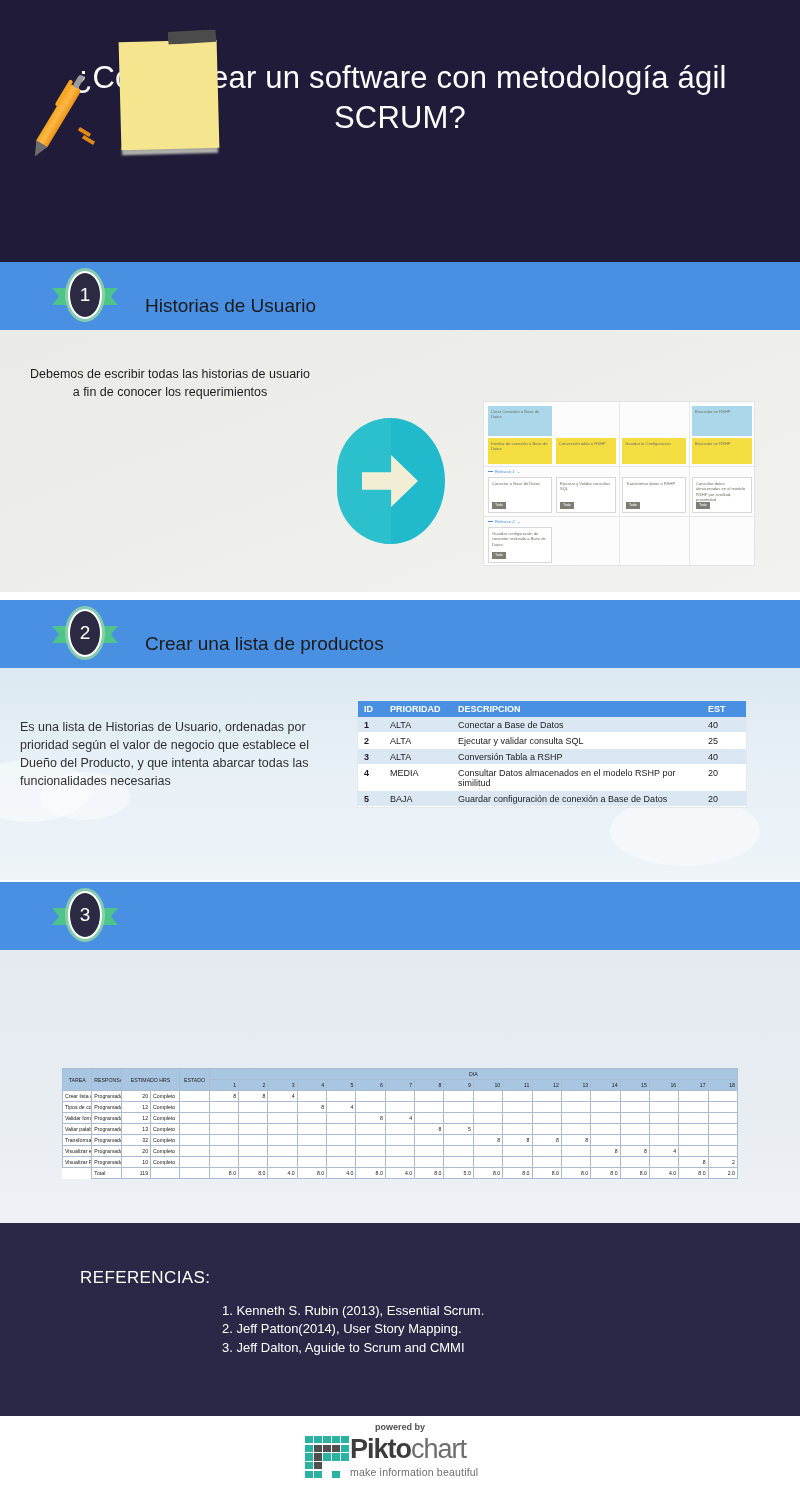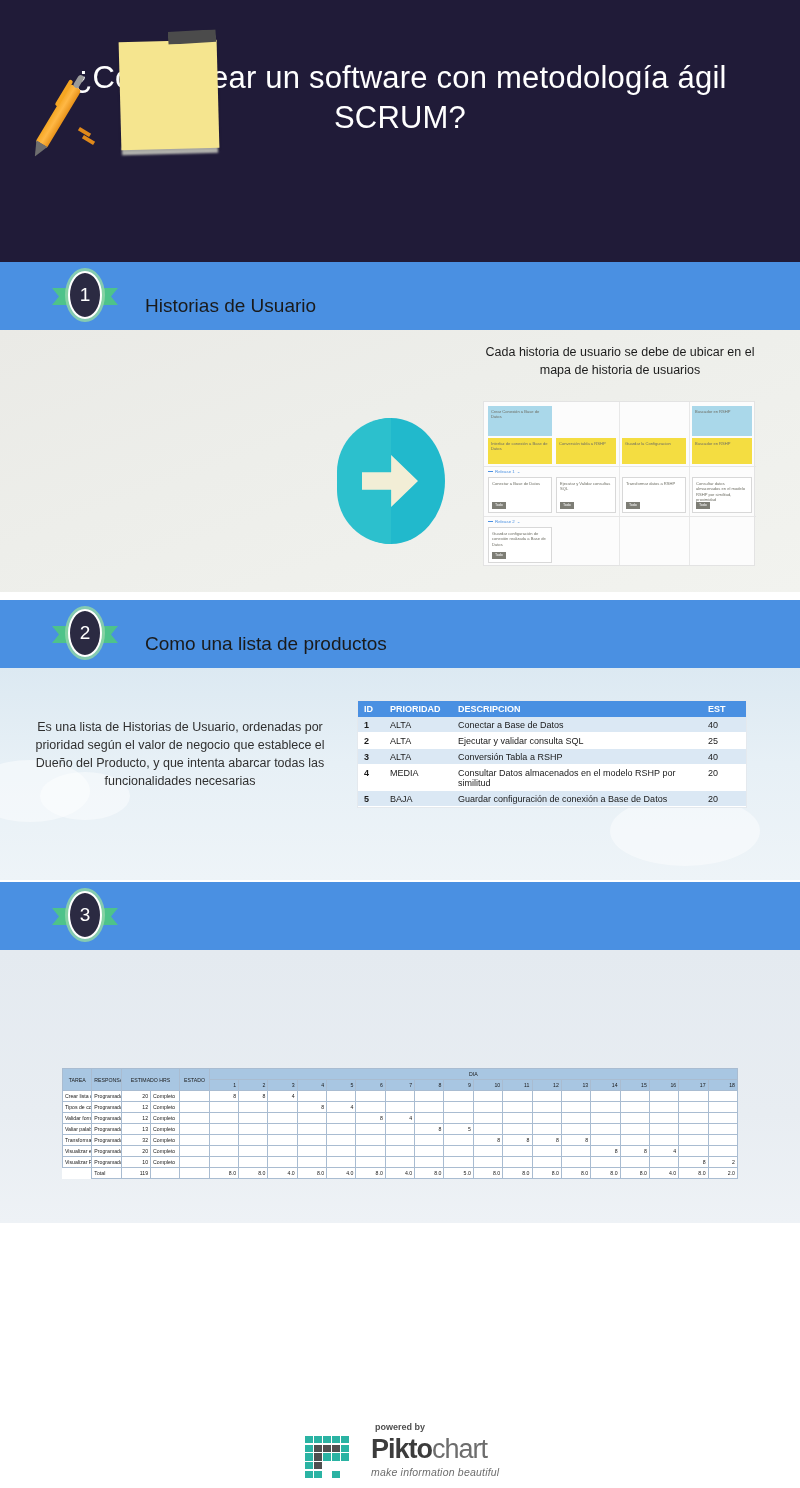--- a/index.html
+++ b/index.html
@@ -198,21 +198,21 @@
     position: absolute; left: 0; top: 668px;
     width: 800px; height: 212px;
     background: linear-gradient(180deg,#dce9f2 0%, #e7f0f6 45%, #eef4f8 100%);
     overflow: hidden;
   }
   .cloud {
     position: absolute; background: rgba(255,255,255,.45); border-radius: 50%;
   }
   .s2-text {
     position: absolute; left: 20px; top: 50px;
-    width: 320px; text-align: center;
+    width: 320px; 
     font-size: 12.5px; color: #303030; line-height: 1.45;
   }
   .backlog {
     position: absolute; left: 358px; top: 33px;
     width: 388px;
     border-collapse: collapse;
     font-size: 9px;
     background: #ffffff;
     box-shadow: 0 0 0 1px #e4e9ee;
   }
@@ -292,37 +292,37 @@
     position: absolute; left: 0; top: 1416px;
     width: 800px; height: 72px;
     background: #ffffff;
   }
   .powered {
     position: absolute; left: 0; top: 6px; width: 800px;
     text-align: center; font-size: 9px; font-weight: 700; color: #4f4f4f;
   }
   .logo-wrap {
     position: absolute; left: 305px; top: 20px;
-    display: flex; align-items: center; gap: 22px; justify-content: center;
+    display: flex; align-items: center; gap: 1px; justify-content: center;
   }
   .logo-mark {
     width: 44px; height: 42px;
     display: grid;
     grid-template-columns: repeat(5, 1fr);
     grid-template-rows: repeat(5, 1fr);
     gap: 1.6px;
   }
   .logo-mark i { background: #2ab3a3; display:block; }
   .logo-mark i.off { background: transparent; }
   .logo-mark i.dk { background: #4f4f4f; }
   .logo-text { line-height: 1; }
   .logo-text .wm { font-size: 27px; color: #4a4a4a; letter-spacing: -1px; }
   .logo-text .wm b { font-weight: 700; color: #3c3c3c; }
   .logo-text .wm span.light { font-weight: 400; color: #6d6d6d; }
-  .logo-text .tag { font-size: 10.5px; color: #6d6d6d; margin-top: 4px; letter-spacing: .2px; font-style: italic; }
+  .logo-text .tag { font-size: 10.5px; color: #6d6d6d; margin-top: 4px; letter-spacing: .2px; }
 </style>
 </head>
 <body>
 
 <div class="page">
 
   <div class="hero">
     <div class="hero-title">¿Como crear un software con metodología ágil SCRUM?</div>
   </div>
 
@@ -330,21 +330,21 @@
     <div class="badge-wrap">
       <div class="ribbon-l"></div>
       <div class="ribbon-r"></div>
       <div class="badge-glow"></div>
       <div class="badge">1</div>
     </div>
     <div class="band-title">Historias de Usuario</div>
   </div>
 
   <div class="sec1-body">
-    <div class="s1-text-right">Cada historia de usuario se debe de ubicar en el mapa de historia de usuarios</div>
+    <div class="s1-text-left">Debemos de escribir todas las historias de usuario a fin de conocer los requerimientos</div>
   </div>
 
   <div class="sticky-shadow"></div>
   <div class="sticky"></div>
   <div class="tape"></div>
   <div class="pen"></div>
   <div class="pen-clip"></div>
   <div class="pen-ring1"></div>
   <div class="pen-ring2"></div>
 
@@ -394,21 +394,21 @@
     </div>
   </div>
 
   <div class="band" style="top:600px">
     <div class="badge-wrap">
       <div class="ribbon-l"></div>
       <div class="ribbon-r"></div>
       <div class="badge-glow"></div>
       <div class="badge">2</div>
     </div>
-    <div class="band-title">Como una lista de productos</div>
+    <div class="band-title">Crear una lista de productos</div>
   </div>
 
   <div class="sec2-body">
     <div class="cloud" style="left:-30px; top:92px; width:120px; height:62px;"></div>
     <div class="cloud" style="left:40px; top:104px; width:90px; height:48px;"></div>
     <div class="cloud" style="left:610px; top:128px; width:150px; height:70px;"></div>
     <div class="s2-text">Es una lista de Historias de Usuario, ordenadas por prioridad según el valor de negocio que establece el Dueño del Producto, y que intenta abarcar todas las funcionalidades necesarias</div>
 
     <table class="backlog">
       <thead>
@@ -690,20 +690,28 @@
             <td class="t-day">8.0</td>
             <td class="t-day">8.0</td>
             <td class="t-day">4.0</td>
             <td class="t-day">8.0</td>
             <td class="t-day">2.0</td>
           </tr>
         </tbody>
       </table>
   </div>
 
+  <div class="refs">
+    <div class="refs-title">REFERENCIAS:</div>
+    <div class="refs-list">
+      <div>1. Kenneth S. Rubin (2013), Essential Scrum.</div>
+      <div>2. Jeff Patton(2014), User Story Mapping.</div>
+      <div>3. Jeff Dalton, Aguide to Scrum and CMMI</div>
+    </div>
+  </div>
 
   <div class="footer">
     <div class="powered">powered by</div>
     <div class="logo-wrap">
       <div class="logo-mark" id="logo-mark">
           <i class=""></i>
           <i class=""></i>
           <i class=""></i>
           <i class=""></i>
           <i class=""></i>

